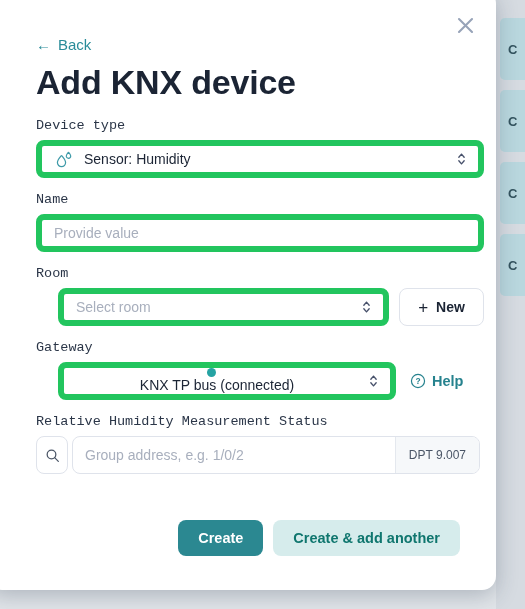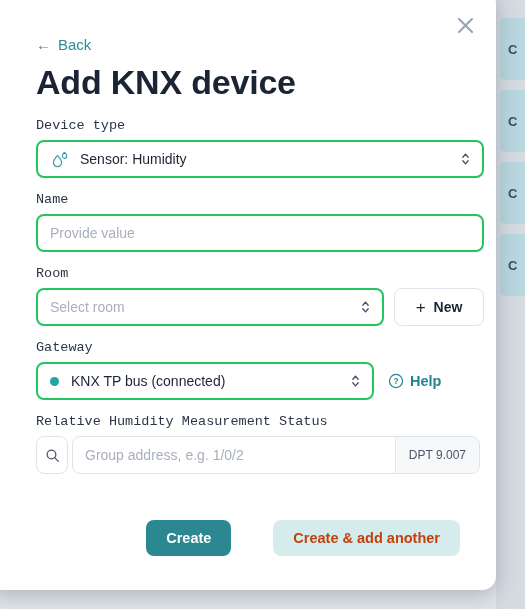--- a/index.html
+++ b/index.html
@@ -87,21 +87,21 @@
     font-size: 13.5px;
     color: #2b3648;
     margin-bottom: 7px;
     font-weight: normal;
     font-family: Liberation Mono, monospace;
   }
 
   .control {
     box-sizing: border-box;
     height: 38px;
-    border: 2px solid #22c55e;
+    border: 6px solid #22c55e;
     border-radius: 8px;
     background: #fff;
     display: flex;
     align-items: center;
     padding: 0 12px;
     font-size: 14px;
     color: #1b2434;
     position: relative;
   }
   .control.full { width: 448px; }
@@ -115,37 +115,37 @@
     width: 11px; height: 16px;
     color: #46506a;
   }
 
   .droplet-icon { width: 20px; height: 20px; margin-right: 10px; flex: 0 0 auto; }
   .status-dot {
     width: 9px; height: 9px; border-radius: 50%;
     background: #26a3a3; margin-right: 12px; flex: 0 0 auto;
   }
 
-  .row { display: flex; align-items: flex-end; gap: 10px; }
+  .row { display: flex; align-items: flex-end; gap: 10px; margin-left: 22px; }
   .room-select { width: 348px; }
 
   .new-btn {
     box-sizing: border-box;
     width: 90px; height: 38px;
     border: 1px solid #dfe3eb;
     border-radius: 8px;
     background: #fff;
     display: flex; align-items: center; justify-content: center;
     gap: 8px;
     font-size: 14px; font-weight: bold; color: #1b2434;
     cursor: pointer;
   }
   .plus { font-size: 17px; font-weight: normal; color: #1b2434; line-height: 1; }
 
-  .gw-select { width: 338px; }
+  .gw-select { width: 338px; flex-direction: column; }
   .help-link {
     display: flex; align-items: center; gap: 6px;
     color: #26828e; font-size: 14.5px; font-weight: bold;
     cursor: pointer; height: 38px; padding-left: 4px;
   }
 
   .ga-row { display: flex; align-items: center; gap: 4px; }
   .search-btn {
     box-sizing: border-box;
     width: 32px; height: 38px;
@@ -186,21 +186,21 @@
     box-sizing: border-box;
     height: 36px;
     border: none; border-radius: 8px;
     font-family: "Liberation Sans", sans-serif;
     font-size: 14.5px; font-weight: bold;
     cursor: pointer;
     padding: 0 20px;
     display: flex; align-items: center; justify-content: center;
   }
   .btn-primary { background: #2b8891; color: #ffffff; }
-  .btn-secondary { background: #d6ecec; color: #c2410c; margin-left: 32px; }
+  .btn-secondary { background: #d6ecec; color: #0f766e; }
 </style>
 </head>
 <body>
 
 <div id="page">
 
   <div class="bg-list">
     <div class="bg-row" style="top:18px;height:62px;">
         <span>C</span>
       </div>

